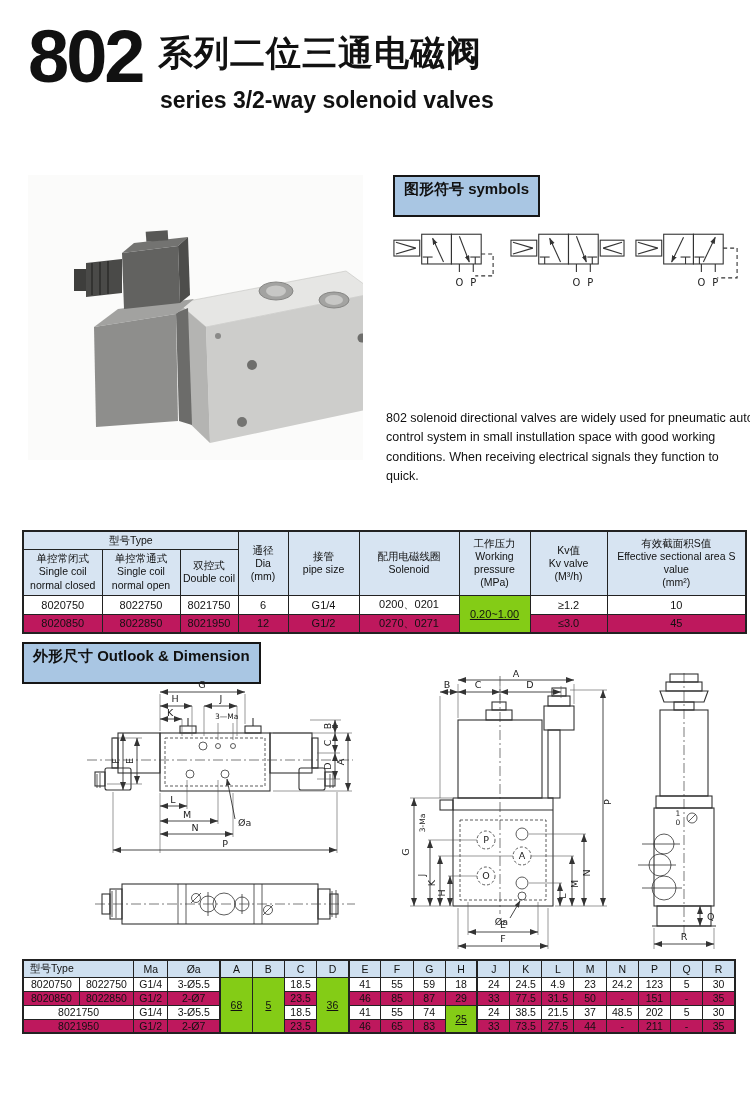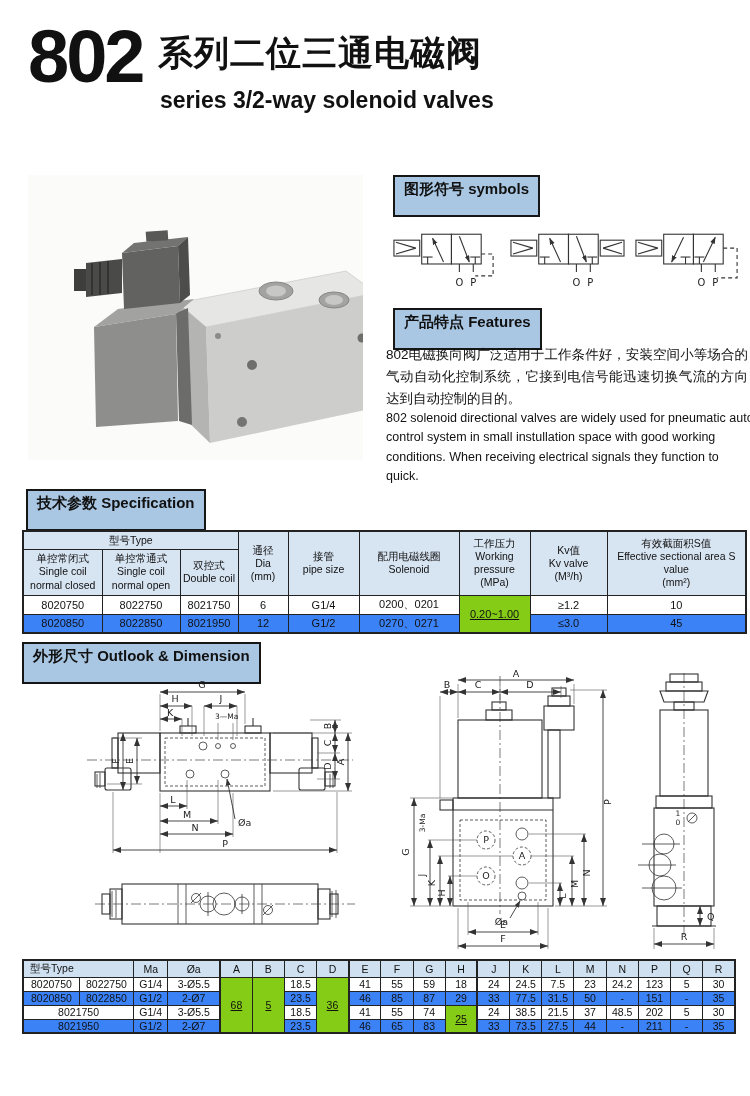--- a/index.html
+++ b/index.html
@@ -20,21 +20,21 @@
 
   
   table { border-collapse:collapse; table-layout:fixed;padding-left:10px; }
   th, td { border:1px solid #222; text-align:center; vertical-align:middle; white-space:pre-line; overflow:hidden; }
   .spec { position:absolute; left:22px; top:530px; width:723px; border:2px solid #222; font-size:10.5px; }
   .spec th { background:#d7e4f2; font-weight:normal; line-height:1.25; padding:1px 0; }
   .spec td { height:19px; font-size:11px; }
   .dimtab { position:absolute; left:22px; top:959px; width:714px; border:2px solid #222; font-size:10.5px; }
   .dimtab th { background:#cfe0f0; font-weight:normal; height:17px; }
   .dimtab td { height:14px; }
-  .gray { background:#3b82f6;border-radius:7px; }
+  .gray { background:#be185d;border-radius:7px; }
   .wh { background:#84cc16;text-decoration:underline; }
   .bl2 { border-left-width:2px; }
 
   
   svg text { font-family:"DejaVu Sans","Liberation Sans",sans-serif; font-size:9.5px; fill:#222; }
   svg text.pt { font-size:10px; }
   svg text.tiny { font-size:7.5px; }
   .drawing { position:absolute; }
 </style>
 </head>
@@ -152,25 +152,22 @@
           <line x1="67" y1="33" x2="77" y2="33"></line>
         <line x1="74" y1="40" x2="74" y2="48"></line>
           <line x1="88" y1="40" x2="88" y2="48"></line>
         <polyline points="96,24 110,24 110,54 90,54" stroke-dasharray="4 3"></polyline>
       </g>
       <text x="74" y="62" text-anchor="middle" class="pt">O</text>
       <text x="88" y="62" text-anchor="middle" class="pt">P</text>
     </svg>
   </div>
 
-  <div class="sec-hdr" style="left:393px;top:308px">产品特点 Features</div>
-  <div class="feat-zh">802电磁换向阀广泛适用于工作条件好，安装空间小等场合的气动自动化控制系统，它接到电信号能迅速切换气流的方向达到自动控制的目的。</div>
   <div class="feat-en">802 solenoid directional valves are widely used for pneumatic auto control system in small instullation space with good working conditions. When receiving electrical signals they function to quick.</div>
 
-  <div class="sec-hdr" style="left:26px;top:489px">技术参数 Specification</div>
 
   <table class="spec">
     <colgroup>
         <col style="width:79px">
         <col style="width:78px">
         <col style="width:58px">
         <col style="width:50px">
         <col style="width:71px">
         <col style="width:100px">
         <col style="width:71px">
@@ -527,21 +524,21 @@
       <td rowspan="4" class="wh bl2">68</td>
       <td rowspan="4" class="wh">5</td>
       <td>18.5</td>
       <td rowspan="4" class="wh">36</td>
       <td class="bl2">41</td>
       <td>55</td>
       <td>59</td>
       <td>18</td>
       <td class="bl2">24</td>
       <td>24.5</td>
-      <td>7.5</td>
+      <td>4.9</td>
       <td>23</td>
       <td>24.2</td>
       <td>123</td>
       <td>5</td>
       <td>30</td>
     </tr>
     <tr class="gray">
       <td>8020850</td>
       <td>8022850</td>
       <td>G1/2</td>

